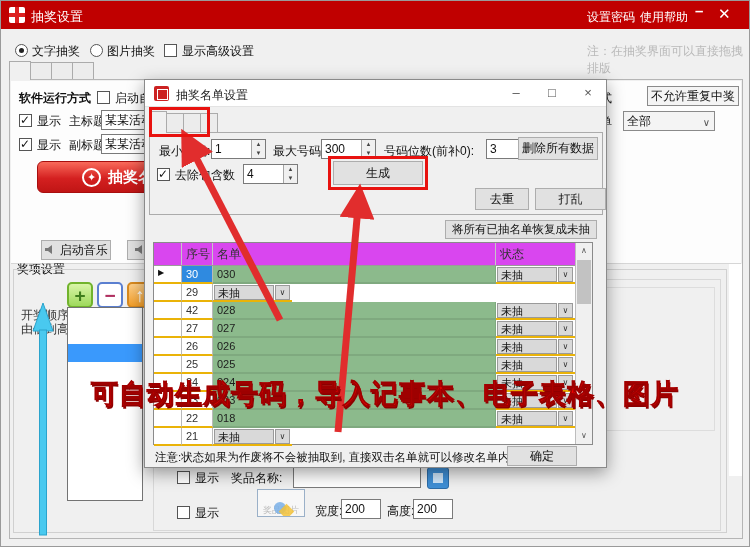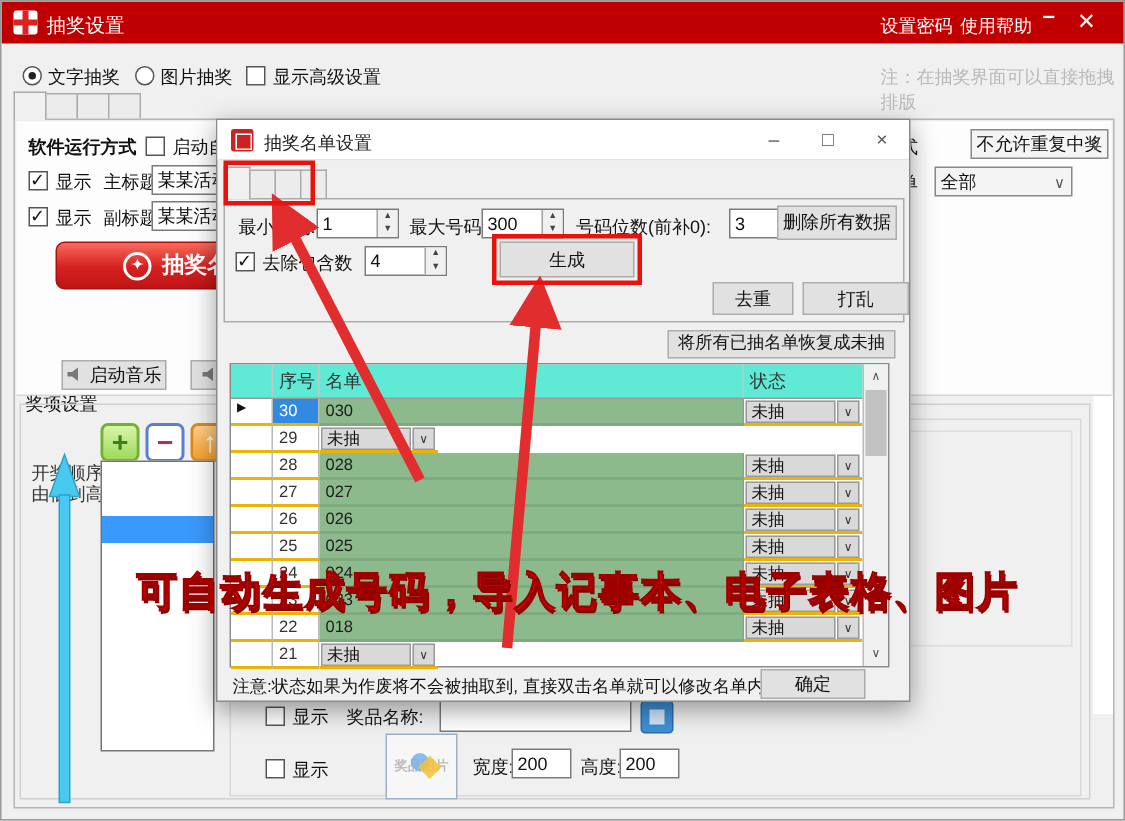--- a/index.html
+++ b/index.html
@@ -50,22 +50,22 @@
   
   .group { position:absolute; border:1px solid #d0d0d0; }
   .sq-btn { position:absolute; width:26px; height:26px; border-radius:5px; text-align:center; font-size:19px; font-weight:bold; line-height:23px; cursor:pointer; }
   .add-btn { background:linear-gradient(#d9f5a8,#9ed95c); border:2px solid #71b32c; color:#3f7d1d; }
   .rem-btn { background:#fff; border:2px solid #5b7fd0; color:#b03060; }
   .up-btn  { background:linear-gradient(#ffd08a,#f5a02a); border:2px solid #d98a1f; color:#fff; }
   .listbox { position:absolute; background:#fff; border:1px solid #737373; overflow:hidden; }
   .listbox .item { height:18px; line-height:18px; padding-left:4px; font-size:12px; }
   .listbox .item.selected { background:#3a99fc; color:#fff; }
 
-  .img-btn { position:absolute; left:256px; top:488px; width:48px; height:44px; background:#f7f7f7; border:1px solid #9ab0c8;
-             color:#bdbdbd; font-size:9px; text-align:center; line-height:40px; overflow:hidden;font-weight:bold; }
+  .img-btn { position:absolute; left:256px; top:488px; width:48px; height:28px; background:#f7f7f7; border:1px solid #9ab0c8;
+             color:#bdbdbd; font-size:9px; text-align:center; line-height:40px; overflow:hidden; }
   .img-btn .spark1 { position:absolute; left:16px; top:12px; width:12px; height:12px; background:#7ab0e8; border-radius:50%; opacity:.85; }
   .img-btn .spark2 { position:absolute; left:23px; top:16px; width:11px; height:11px; background:#f5c33a; transform:rotate(45deg); opacity:.85; }
   .blue-btn { position:absolute; left:426px; top:466px; width:22px; height:22px; background:#3f8fd6; border:1px solid #2d6da8; border-radius:3px; }
   .blue-btn:after { content:""; position:absolute; left:5px; top:5px; width:10px; height:10px; background:#cfe6fa; }
 
   
   .dialog { position:absolute; left:143px; top:78px; width:463px; height:389px; background:#f0f0f0;
             border:1px solid #8a8a8a; box-shadow:0 5px 16px rgba(0,0,0,.38); z-index:50; }
   .dlg-titlebar { position:absolute; left:0; top:0; width:100%; height:27px; background:#fff; border-bottom:1px solid #e3e3e3; }
   .dlg-icon { position:absolute; left:9px; top:6px; width:15px; height:15px; background:#c22; border-radius:2px; }
@@ -83,21 +83,21 @@
   .spin .v { position:absolute; left:3px; top:2px; font-size:12px; }
   .spin .btns { position:absolute; right:0; top:0; bottom:0; width:14px; border-left:1px solid #a5a5a5; background:#f0f0f0; }
   .spin .btns i { position:absolute; left:0; width:100%; height:50%; font-style:normal; font-size:6px; color:#444; text-align:center; line-height:9px; cursor:pointer; }
   .spin .btns i.dn { bottom:0; }
 
   .redbox { position:absolute; border:3px solid #e8120f; z-index:60; pointer-events:none; }
   .arrows { position:absolute; left:0; top:0; z-index:58; pointer-events:none; }
 
   
   .grid { position:absolute; left:8px; top:162px; width:440px; height:203px; background:#fff; border:1px solid #8a8a8a; }
-  .grid-head { display:flex; height:23px; border-bottom:1px solid #9a9a9a; background:#5eead4; }
+  .grid-head { display:flex; height:23px; border-bottom:1px solid #9a9a9a; background:#d946ef; }
   .grid-head div { font-size:12px; color:#333; line-height:22px; padding-left:4px; border-right:1px solid #c6c6c6; }
   .gc-sel { width:28px; } .gc-seq { width:31px; } .gc-name { width:283px; } .gc-st { width:79px; border-right:none !important; }
   .grid-body { position:absolute; left:0; top:23px; width:421px; }
   .grid-row { display:flex; height:18px; }
   .grid-row .c { border-right:1px solid #b9b9b9; border-bottom:2px solid #eab308; font-size:11px; line-height:17px; padding-left:4px; overflow:hidden; }
   .grid-row .sel { width:28px; background:#fff; }
   .grid-row .seq { width:31px; background:#fff; color:#333; }
   .grid-row .name { width:283px; background:#8cba8c; border-right-color:#7fa97f; border-bottom-color:#7fa97f; color:#1d1d1d; }
   .grid-row .st { width:79px; background:#fff; border-right:none; position:relative; padding:0; }
   .grid-row .st .val { position:absolute; left:1px; top:1px; width:60px; height:15px; background:#d9d9d9; border:1px solid #9a9a9a; font-size:11px; line-height:14px; padding-left:3px; }
@@ -292,21 +292,21 @@
           <div class="grid-row">
           <div class="c sel"></div>
           <div class="c seq">29</div>
           <div class="c st">
             <span class="val">未抽</span>
               <span class="arr">∨</span>
           </div>
         </div>
           <div class="grid-row">
           <div class="c sel"></div>
-          <div class="c seq">28</div>
+          <div class="c seq">42</div>
           <div class="c name">028</div>
           <div class="c st">
             <span class="val">未抽</span>
               <span class="arr">∨</span>
           </div>
         </div>
           <div class="grid-row">
           <div class="c sel"></div>
           <div class="c seq">27</div>
           <div class="c name">027</div>

